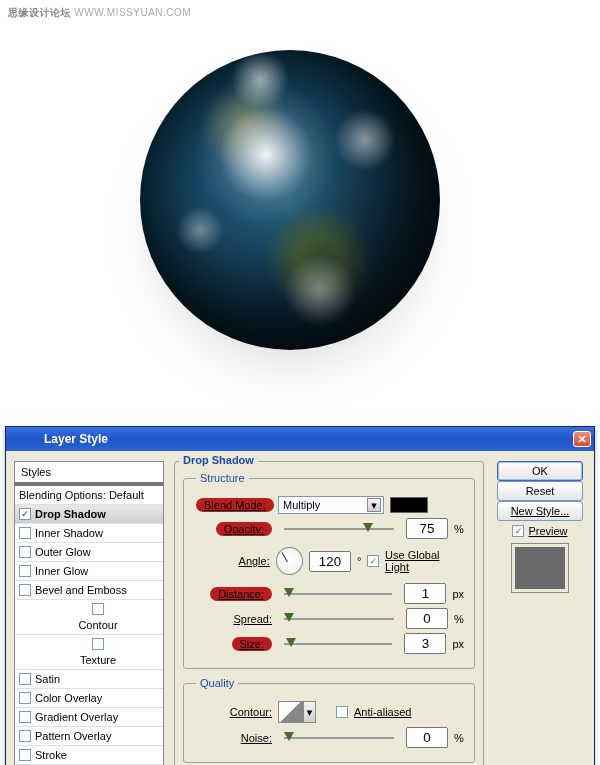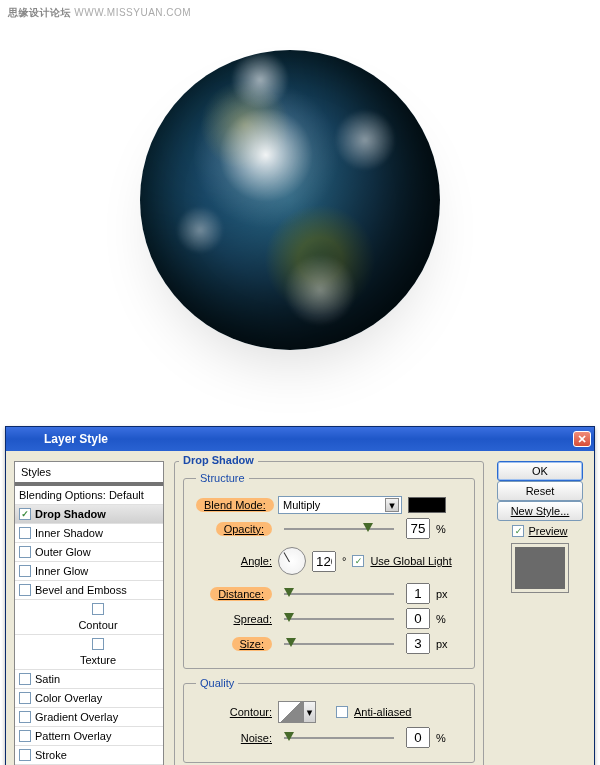--- a/index.html
+++ b/index.html
@@ -146,50 +146,50 @@
     display: flex;
     align-items: center;
     gap: 6px;
     margin: 4px 0;
   }
   .lbl {
     width: 76px;
     text-align: right;
   }
   .hl {
-    background: #fdba74;
+    background: #b91c1c;
     border-radius: 9px;
     padding: 1px 8px 1px 8px;
     text-decoration: underline;
     white-space:nowrap;
   }
   .plain-u { text-decoration: underline; }
   select, input[type=text].num, .selectlike {
     font-family: inherit;
     font-size: 11px;
     padding: 1px 2px;
     border: 1px solid #7a9ab8;
     background: #fff;
     height: 18px;
   }
   .selectlike{
-    width:124px; display:flex; align-items:center; justify-content:space-between;
+    width:106px; display:flex; align-items:center; justify-content:space-between;
     padding:0 2px 0 4px;
   }
   .dd-btn{
     width:14px; height:14px;
     background:linear-gradient(#f4f4f4,#d0d0d0);
     border:1px solid #888; display:flex;align-items:center;justify-content:center;
   }
   .color-swatch {
     width: 38px; height: 16px;
     border: 1px solid #666;
     background: #000;
   }
-  input.num { width: 24px; text-align: center; }
+  input.num { width: 42px; text-align: center; }
   .slider {
     flex: 1; max-width: 110px;
     height: 2px; background: #999; position: relative;
     margin: 0 6px;
   }
   .slider .thumb {
     position: absolute; top: -5px;
     width: 0; height: 0;
     border-left: 5px solid transparent;
     border-right: 5px solid transparent;

